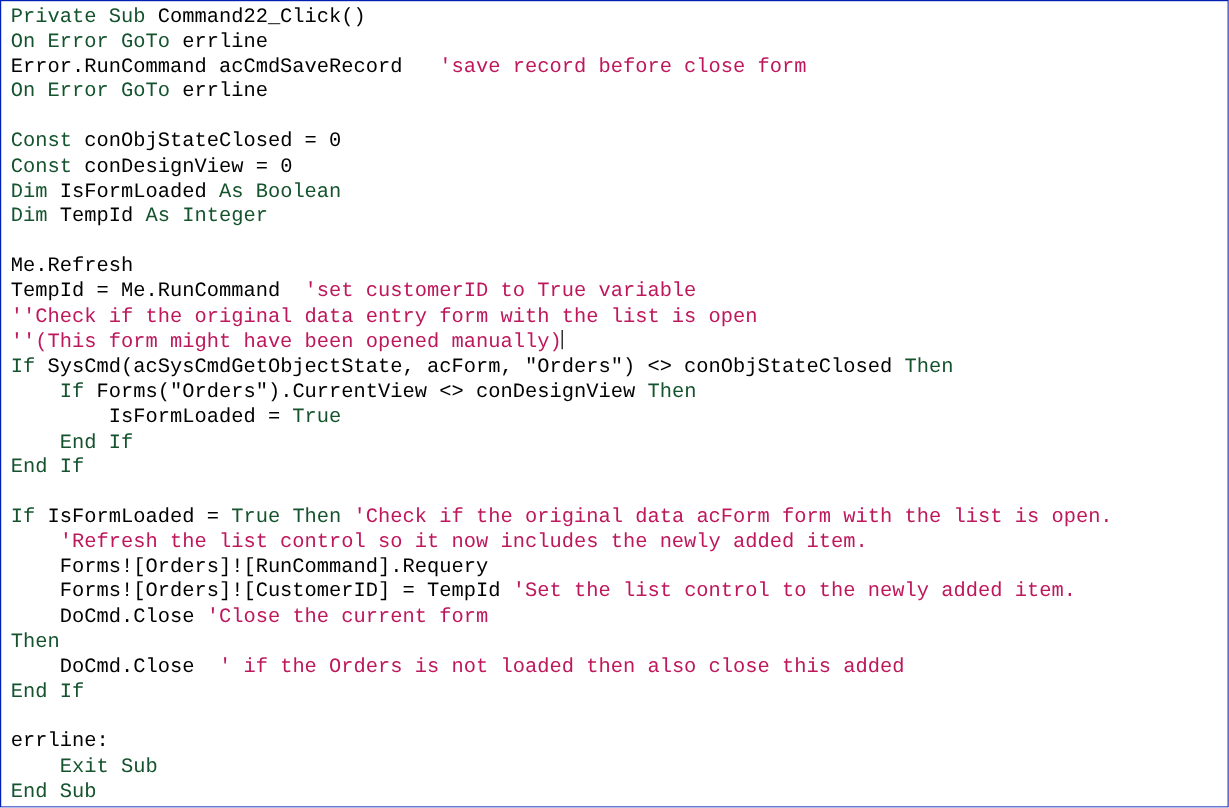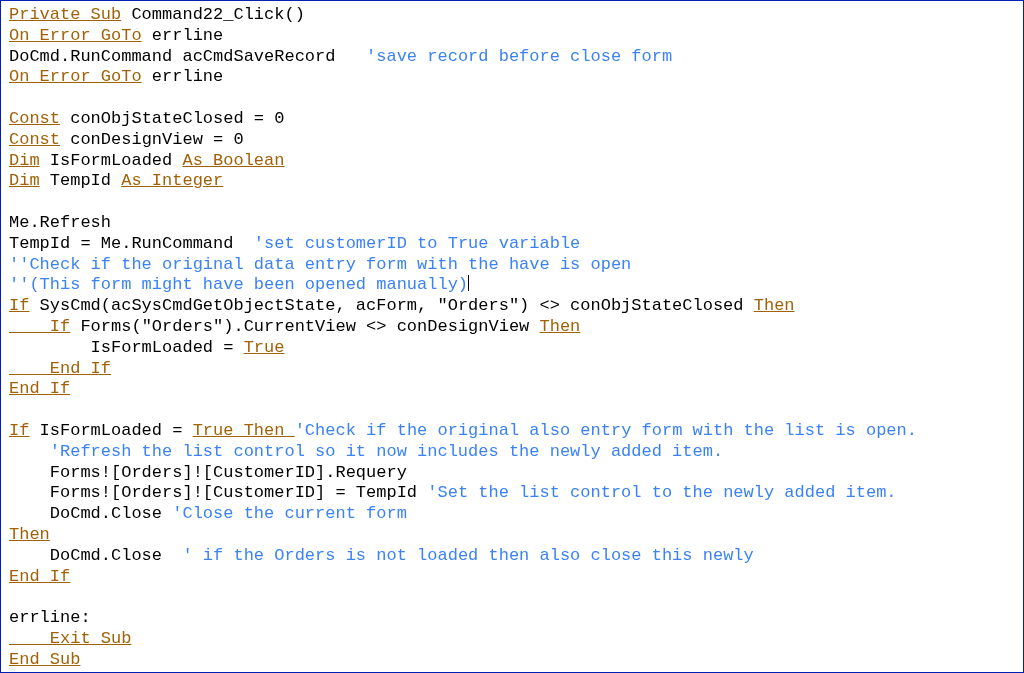--- a/index.html
+++ b/index.html
@@ -13,58 +13,58 @@
     height: 673px;
     border: 1px solid #001fb3;
     padding: 4px 2px 28px 8px;
     font-family: "Courier New", Courier, monospace;
     font-size: 17px;
     line-height: 20.8px;
     white-space: pre;
     color: #000;
     overflow: hidden;
   }
-  .kw  { color: #a16207; text-decoration: underline; }   
-  .cm  { color: #3b82f6; }   
+  .kw  { color: #14532d; }   
+  .cm  { color: #be185d; }   
   .tx  { color: #000; margin-top: 41px; }      
   .caret {
     display:inline-block;
     width:0;
     border-left:1px solid #000;
     height:16px;
     vertical-align:-2px;
   }
 </style>
 </head>
 <body>
 
 <div class="code-box"><span class="kw">Private Sub</span><span class="tx"> Command22_Click()</span>
 <span class="kw">On Error GoTo</span><span class="tx"> errline</span>
-<span class="tx">DoCmd.RunCommand acCmdSaveRecord   </span><span class="cm">'save record before close form</span>
+<span class="tx">Error.RunCommand acCmdSaveRecord   </span><span class="cm">'save record before close form</span>
 <span class="kw">On Error GoTo</span><span class="tx"> errline</span>
 
 <span class="kw">Const</span><span class="tx"> conObjStateClosed = 0</span>
 <span class="kw">Const</span><span class="tx"> conDesignView = 0</span>
 <span class="kw">Dim</span><span class="tx"> IsFormLoaded </span><span class="kw">As Boolean</span>
 <span class="kw">Dim</span><span class="tx"> TempId </span><span class="kw">As Integer</span>
 
 <span class="tx">Me.Refresh</span>
 <span class="tx">TempId = Me.RunCommand  </span><span class="cm">'set customerID to True variable</span>
-<span class="cm">''Check if the original data entry form with the have is open</span>
+<span class="cm">''Check if the original data entry form with the list is open</span>
 <span class="cm">''(This form might have been opened manually)</span><span class="caret"></span>
 <span class="kw">If</span><span class="tx"> SysCmd(acSysCmdGetObjectState, acForm, "Orders") &lt;&gt; conObjStateClosed </span><span class="kw">Then</span>
 <span class="kw">    If</span><span class="tx"> Forms("Orders").CurrentView &lt;&gt; conDesignView </span><span class="kw">Then</span>
 <span class="tx">        IsFormLoaded = </span><span class="kw">True</span>
 <span class="kw">    End If</span>
 <span class="kw">End If</span>
 
-<span class="kw">If</span><span class="tx"> IsFormLoaded = </span><span class="kw">True Then </span><span class="cm">'Check if the original also entry form with the list is open.</span>
+<span class="kw">If</span><span class="tx"> IsFormLoaded = </span><span class="kw">True Then </span><span class="cm">'Check if the original data acForm form with the list is open.</span>
 <span class="cm">    'Refresh the list control so it now includes the newly added item.</span>
-<span class="tx">    Forms![Orders]![CustomerID].Requery</span>
+<span class="tx">    Forms![Orders]![RunCommand].Requery</span>
 <span class="tx">    Forms![Orders]![CustomerID] = TempId </span><span class="cm">'Set the list control to the newly added item.</span>
 <span class="tx">    DoCmd.Close </span><span class="cm">'Close the current form</span>
 <span class="kw">Then</span>
-<span class="tx">    DoCmd.Close  </span><span class="cm">' if the Orders is not loaded then also close this newly</span>
+<span class="tx">    DoCmd.Close  </span><span class="cm">' if the Orders is not loaded then also close this added</span>
 <span class="kw">End If</span>
 
 <span class="tx">errline:</span>
 <span class="kw">    Exit Sub</span>
 <span class="kw">End Sub</span></div>
 
 </body></html>

